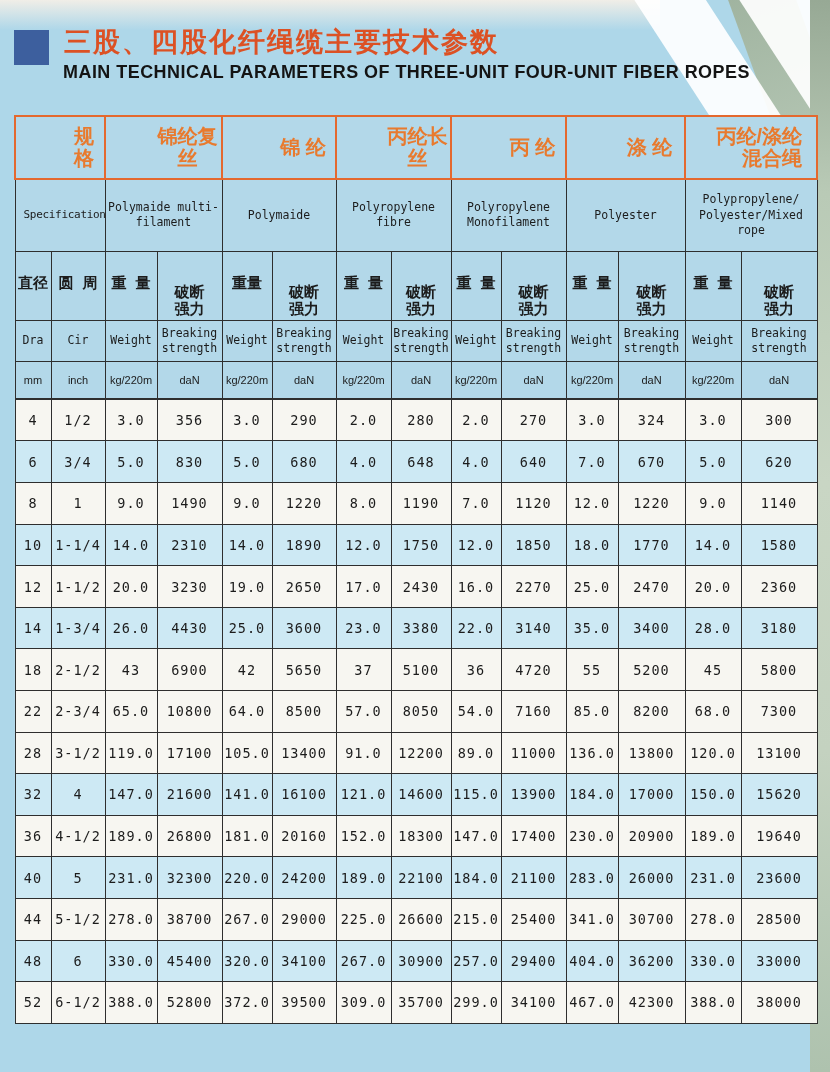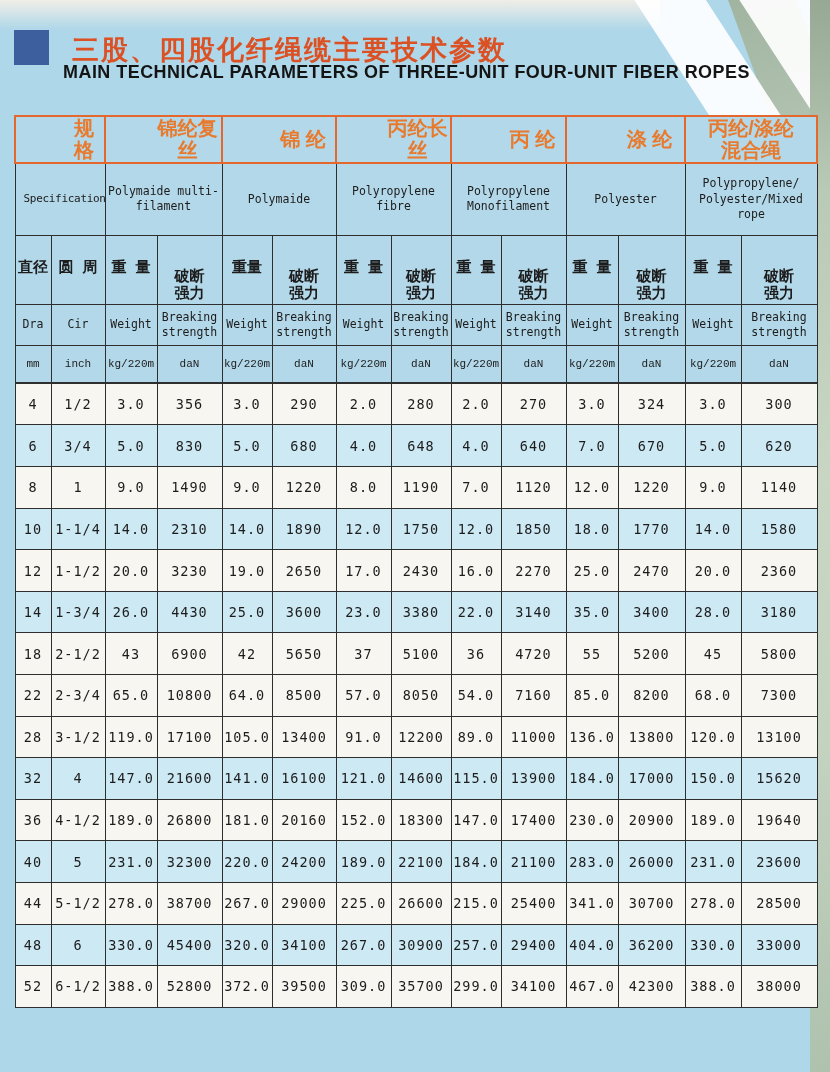--- a/index.html
+++ b/index.html
@@ -29,21 +29,21 @@
     position:absolute;right:-26px;top:-60px;width:64px;height:460px;
     background:linear-gradient(180deg,#9cb09c 0%,#bccdbb 60%,rgba(188,205,187,0) 100%);
     transform:rotate(-20deg);
   }
   
   .title-square{
     position:absolute;left:14px;top:30px;width:35px;height:35px;
     background:#3d5f9e;z-index:2;
   }
   .title-zh{
-    position:absolute;left:64px;top:24px;margin:8px;z-index:2;
+    position:absolute;left:64px;top:24px;margin:0;z-index:2;
     font-size:27px;font-weight:bold;color:#dc5124;letter-spacing:2px;
     white-space:nowrap;
   }
   .title-en{
     position:absolute;left:63px;top:61px;margin:0;z-index:2;
     font-size:18.5px;font-weight:bold;color:#141414;letter-spacing:.5px;
     white-space:nowrap;transform:scaleX(.97);transform-origin:left center;
   }
   
   table.spec-table{
@@ -54,38 +54,38 @@
   .spec-table th,.spec-table td{
     border:1px solid #2e2e2e;text-align:center;vertical-align:middle;
     padding:0;color:#1c1c1c;overflow:hidden;
   }
   tr.h1 th{
     border:2px solid #e4682e;
     color:#e87a2e;font-size:20px;font-weight:bold;height:43px;line-height:1.12;
     font-family:"Liberation Sans",sans-serif;
     padding-left:48px;
   }
-  tr.h1 th.mixed{padding:0 14px;}
+  tr.h1 th.mixed{padding:8px 14px;text-align:right;}
   tr.h2 th{
     font-weight:normal;font-size:11.5px;height:55px;line-height:1.35;
     font-family:"DejaVu Sans Mono",monospace;padding:0 2px;
   }
   tr.h2 th:first-child{font-size:11px;letter-spacing:-.3px;padding:8px;}
   tr.h3 th{
     font-size:15px;font-weight:bold;height:45px;line-height:1.12;
     font-family:Liberation Mono, monospace;
   }
   .zh-break{display:inline-block;width:2.15em;word-break:break-all;line-height:1.15;margin-top:33px;}
   tr.h4 th{
     font-weight:normal;font-size:11.5px;height:40px;line-height:1.3;
     font-family:"DejaVu Sans Mono",monospace;padding:0 1px;
   }
   tr.h5 th{
     font-weight:normal;font-size:11px;height:36px;
-    font-family:Liberation Mono, monospace;
+    font-family:Liberation Sans, sans-serif;
     border-bottom:2px solid #2e2e2e;
   }
   tbody td{
     font-size:13.5px;height:40.6px;letter-spacing:1px;
     font-family:"DejaVu Sans Mono",monospace;
     background:#f7f6f1;
   }
   tbody tr.shaded td{background:#cde9f4;}
 </style>
 </head>

